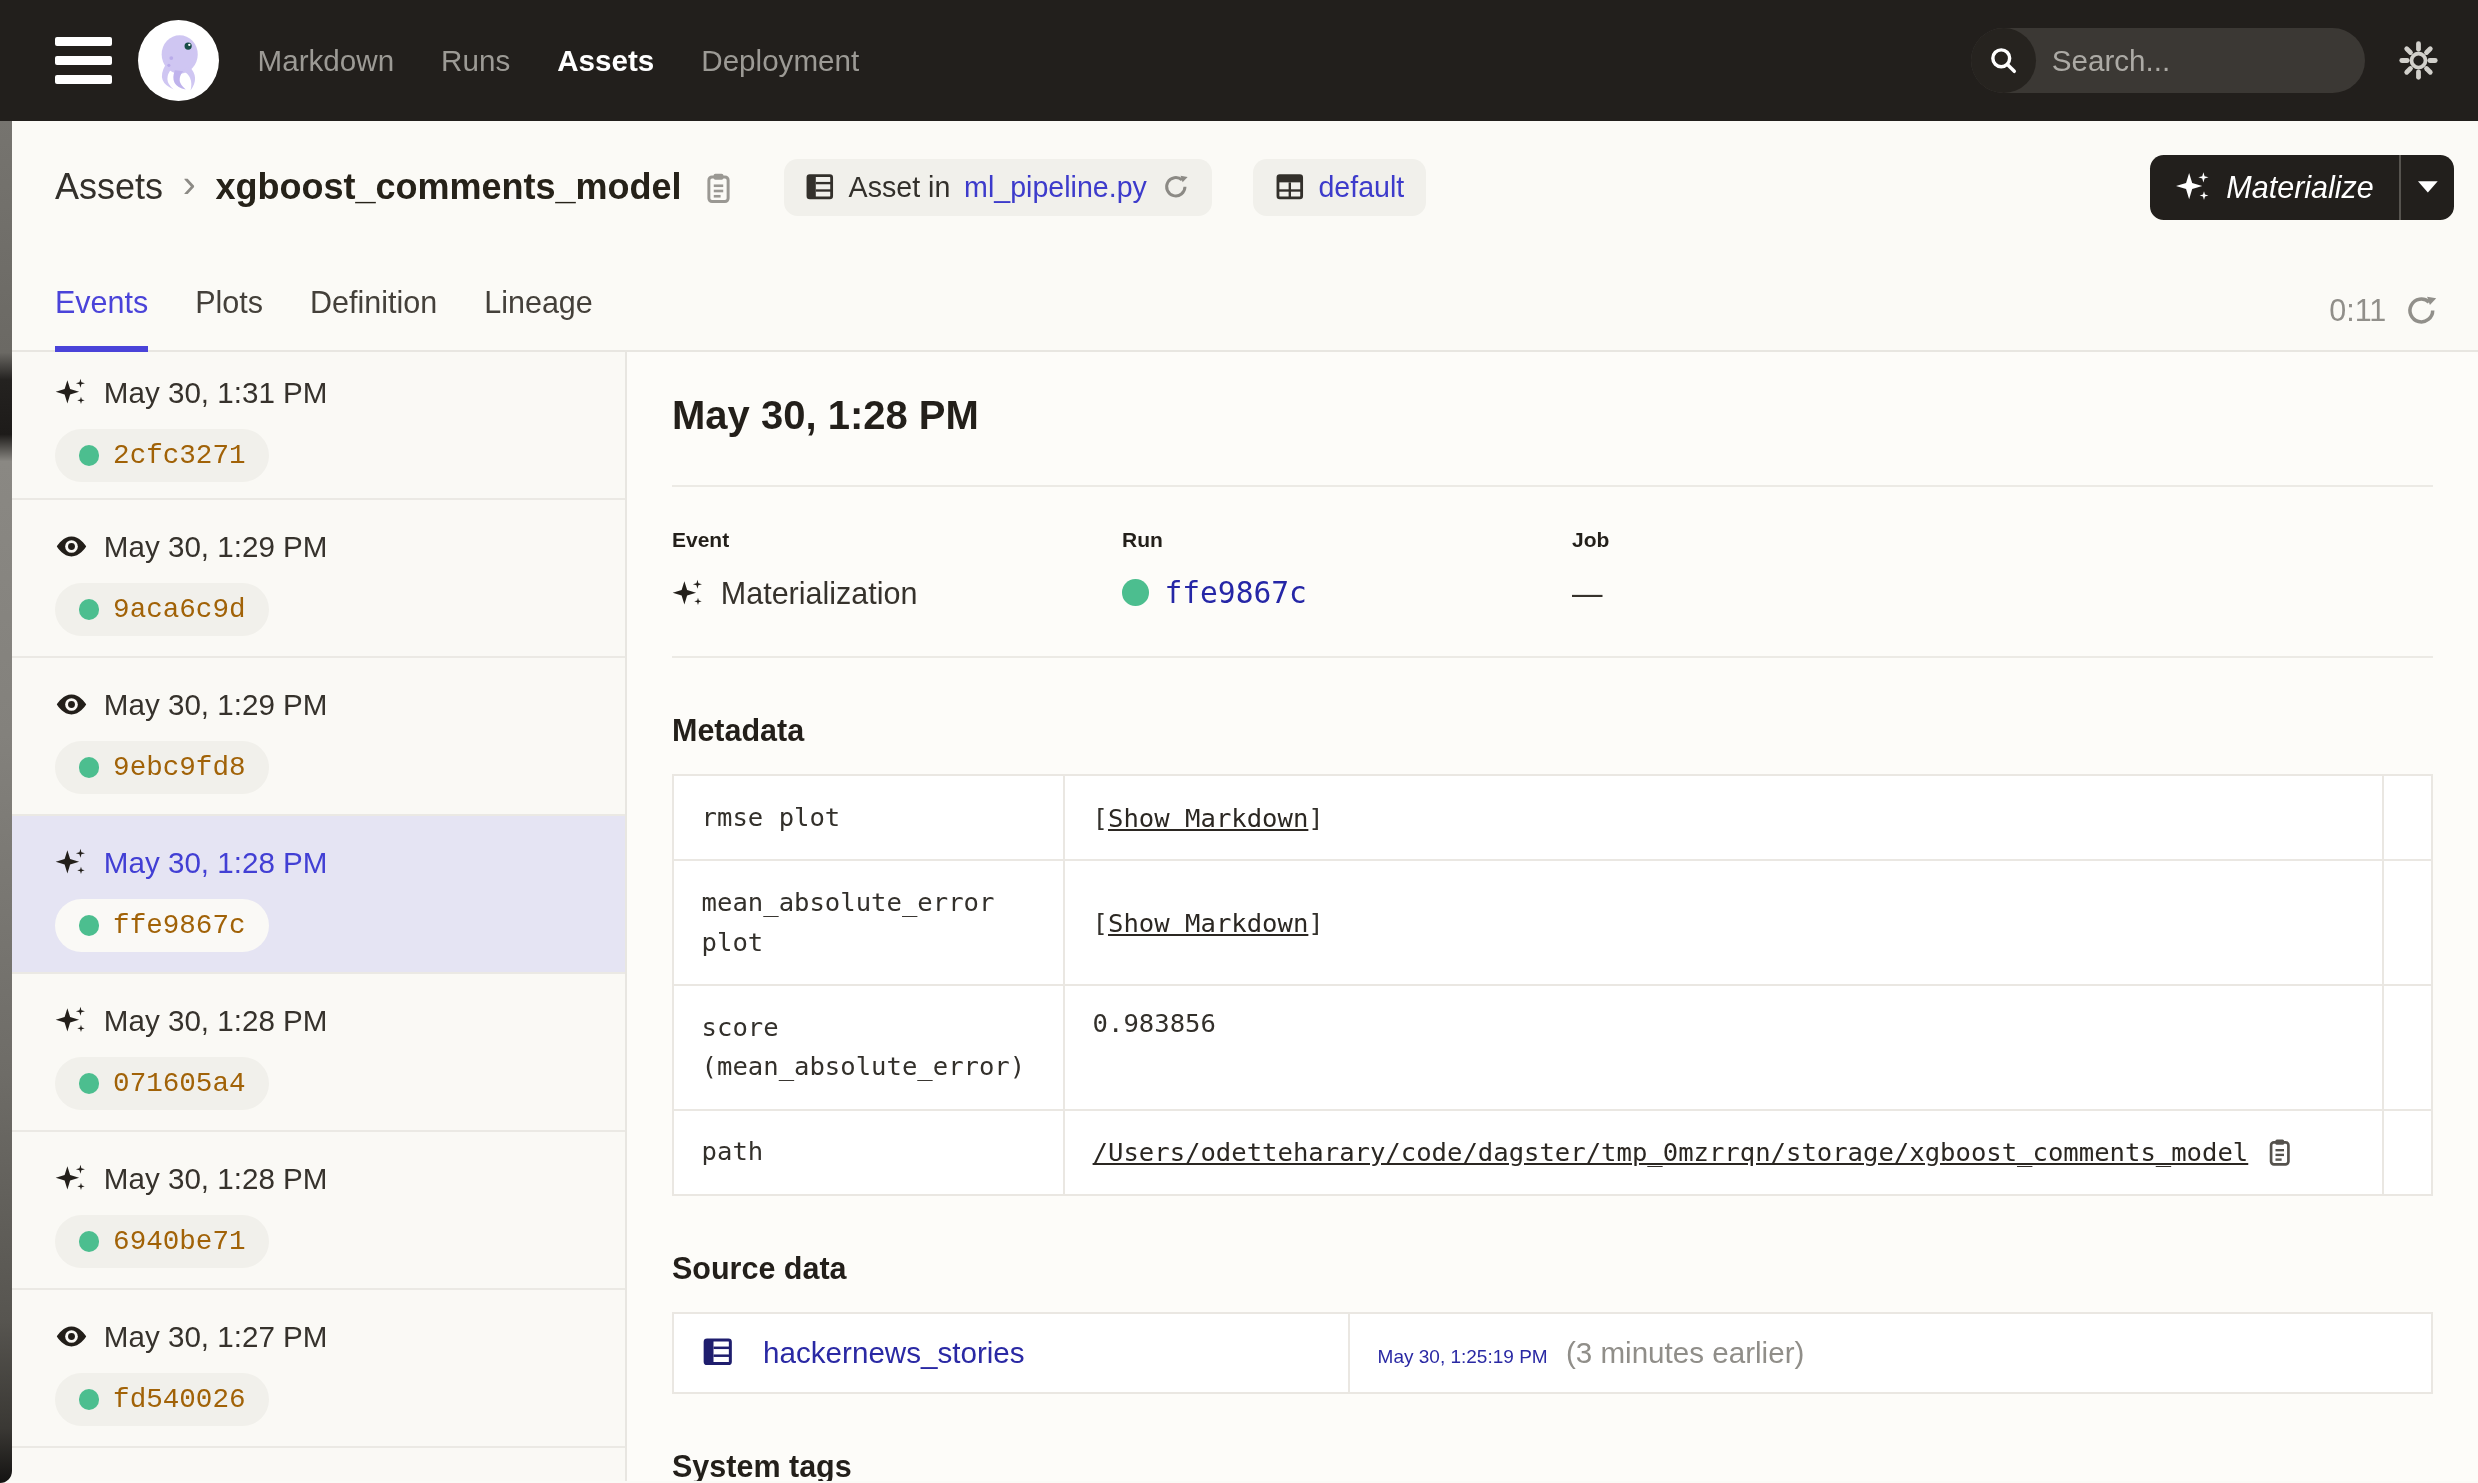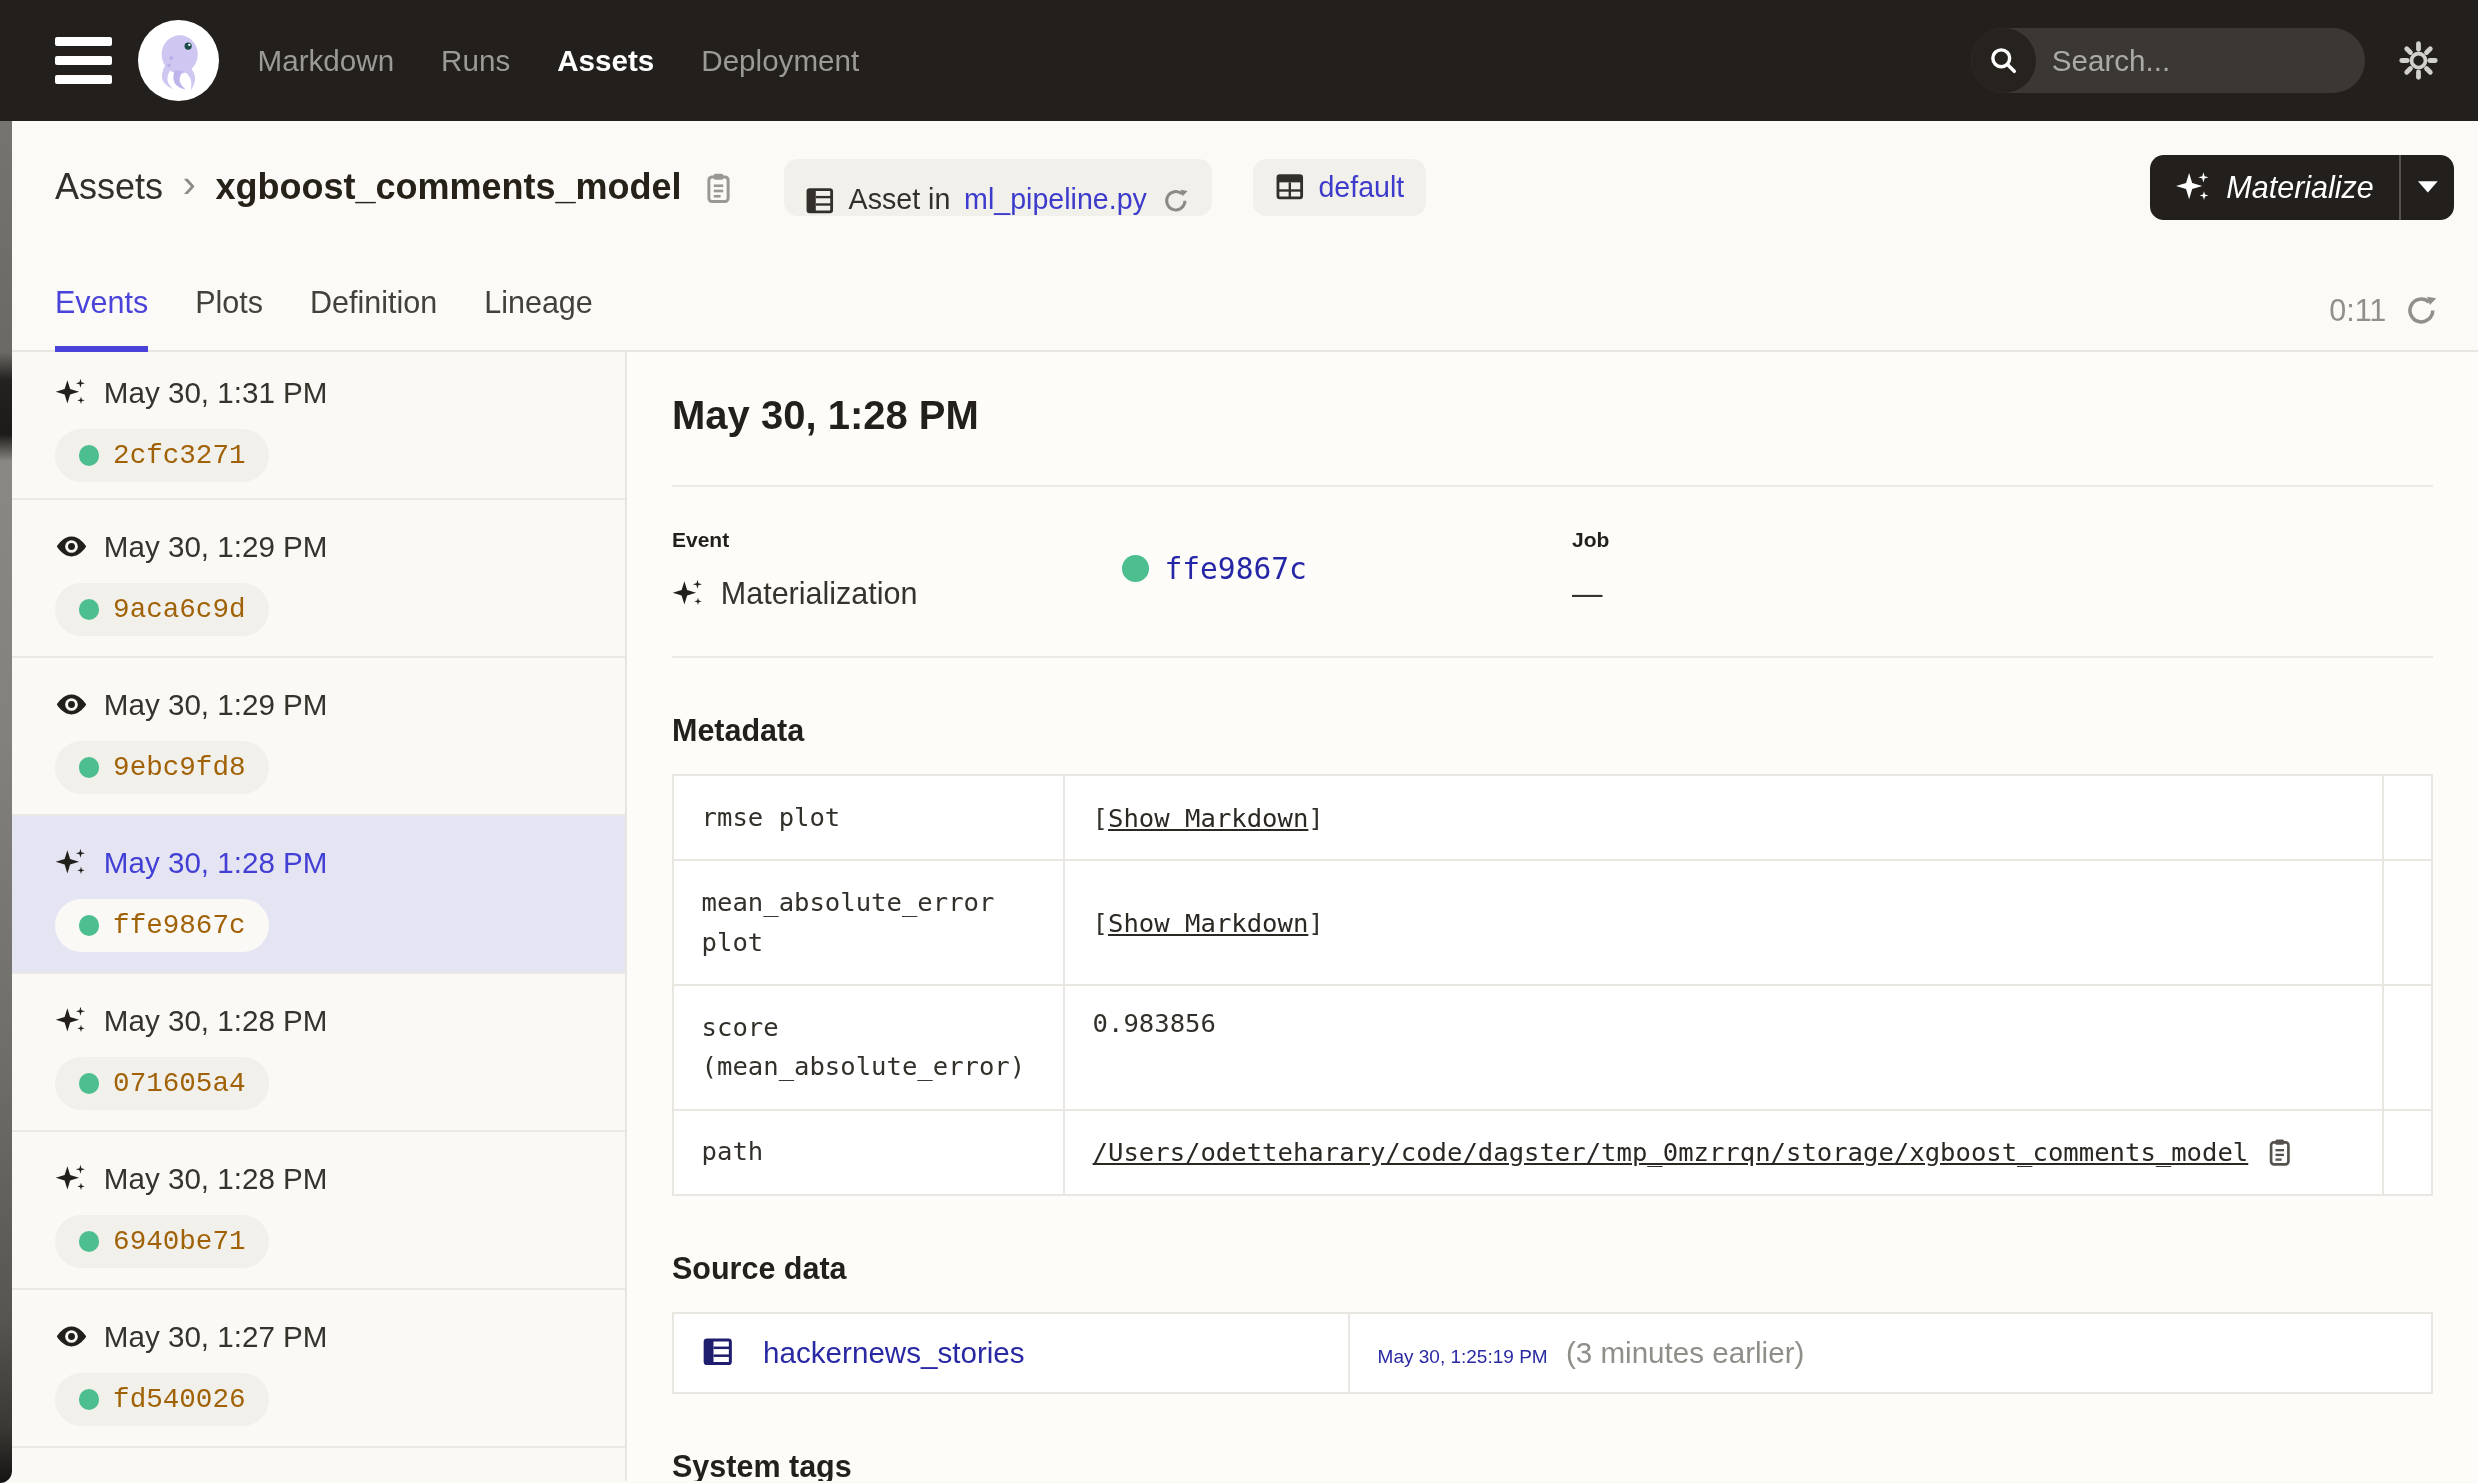--- a/index.html
+++ b/index.html
@@ -162,21 +162,21 @@
       <h1 class="crumb-current">xgboost_comments_model</h1>
       <span class="icon">
         <svg width="35" height="35" viewBox="0 0 20 20">
           <rect x="4.5" y="4" width="11" height="14" rx="1.8" fill="none" stroke="#9A9893" stroke-width="1.7"></rect>
           <rect x="7.2" y="2.2" width="5.6" height="3.4" rx="1" fill="#9A9893"></rect>
           <line x1="7.3" y1="9" x2="12.7" y2="9" stroke="#9A9893" stroke-width="1.5"></line>
           <line x1="7.3" y1="12" x2="12.7" y2="12" stroke="#9A9893" stroke-width="1.5"></line>
           <line x1="7.3" y1="15" x2="11.2" y2="15" stroke="#9A9893" stroke-width="1.5"></line>
         </svg>
       </span>
-      <div class="pill pill-def" style="margin-left:27.6px;align-items:flex-end;">
+      <div class="pill pill-def" style="margin-left:27.6px;">
         <span class="icon">
           <svg width="29.6" height="29.6" viewBox="0 0 20 20">
             <rect x="2" y="2.5" width="16" height="15" rx="1.2" fill="none" stroke="#33302B" stroke-width="1.9"></rect>
             <path d="M2 2.5 h5.3 v15 h-5.3 Z" fill="#33302B"></path>
             <line x1="7.3" y1="7.5" x2="18" y2="7.5" stroke="#33302B" stroke-width="1.6"></line>
             <line x1="7.3" y1="12.5" x2="18" y2="12.5" stroke="#33302B" stroke-width="1.6"></line>
           </svg>
         </span>
         <span class="pill-text">Asset in</span>
         <a class="pill-link">ml_pipeline.py</a>
@@ -373,20 +373,21 @@
               <svg width="33" height="33" viewBox="0 0 24 24" fill="#231F1A">
                 <path d="M9 3 L11 9.5 L17.5 11.5 L11 13.5 L9 20 L7 13.5 L0.5 11.5 L7 9.5 Z"></path>
                 <path d="M18.5 2 L19.2 4.6 L21.8 5.3 L19.2 6 L18.5 8.6 L17.8 6 L15.2 5.3 L17.8 4.6 Z"></path>
                 <path d="M18.9 15 L19.5 17.1 L21.6 17.7 L19.5 18.3 L18.9 20.4 L18.3 18.3 L16.2 17.7 L18.3 17.1 Z"></path>
               </svg>
             </span>
             <span>Materialization</span>
           </div>
         </div>
         <div>
+          <div class="erj-label">Run</div>
           <div class="erj-value">
             <span class="run-dot"></span>
             <a class="run-link">ffe9867c</a>
           </div>
         </div>
         <div>
           <div class="erj-label">Job</div>
           <div class="erj-value">
             <span class="dash">—</span>
           </div>

